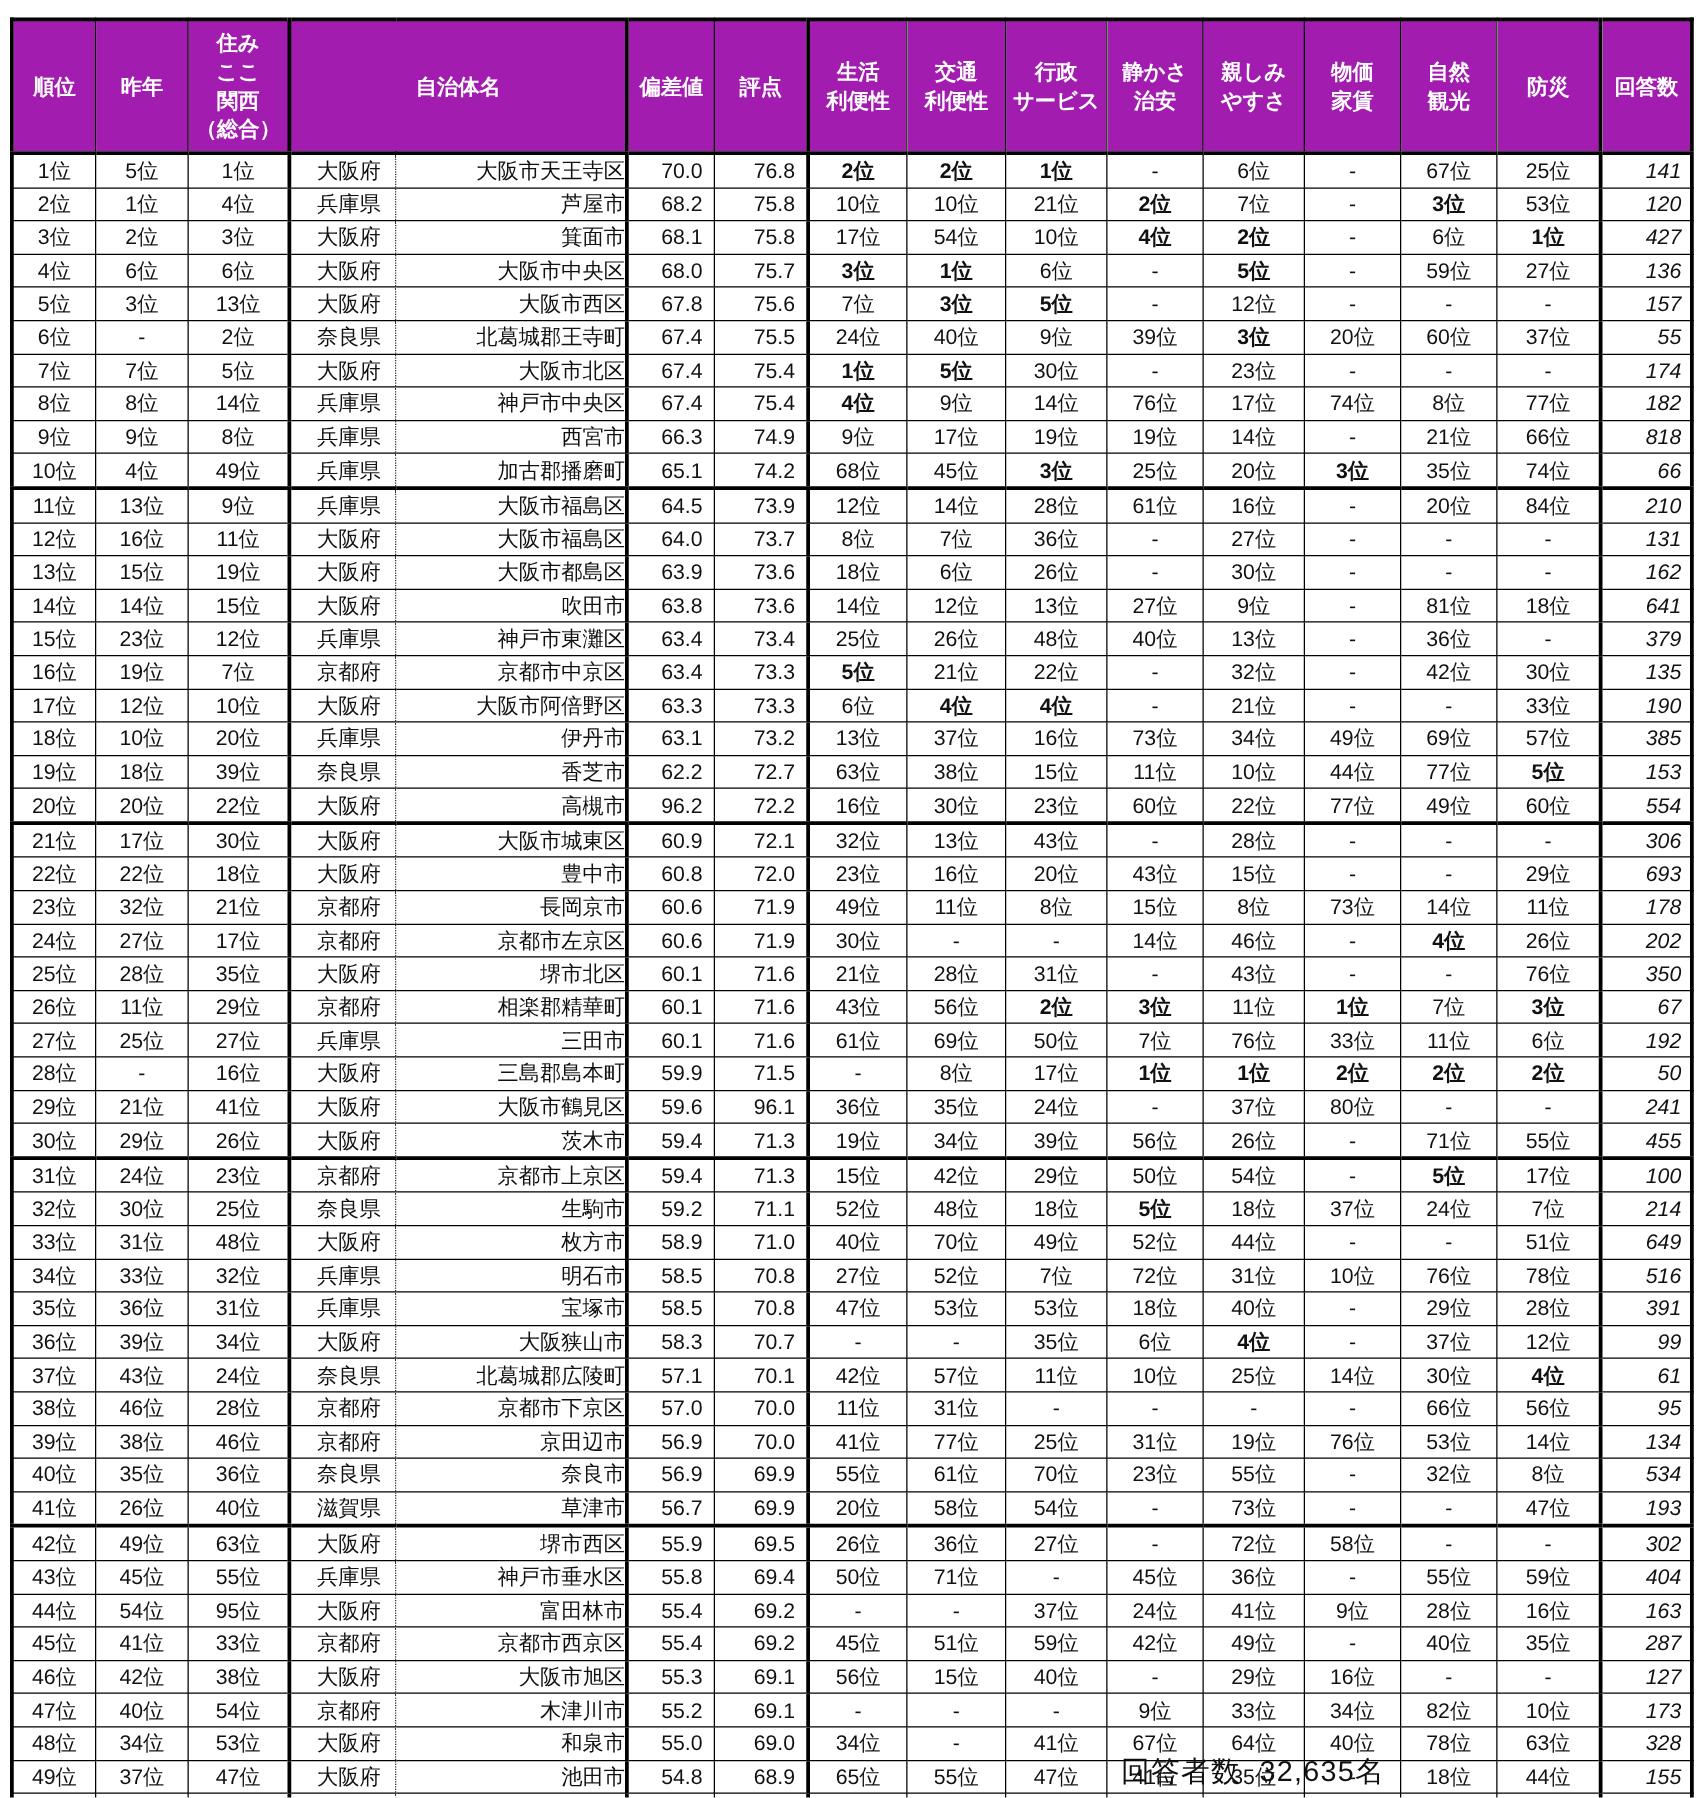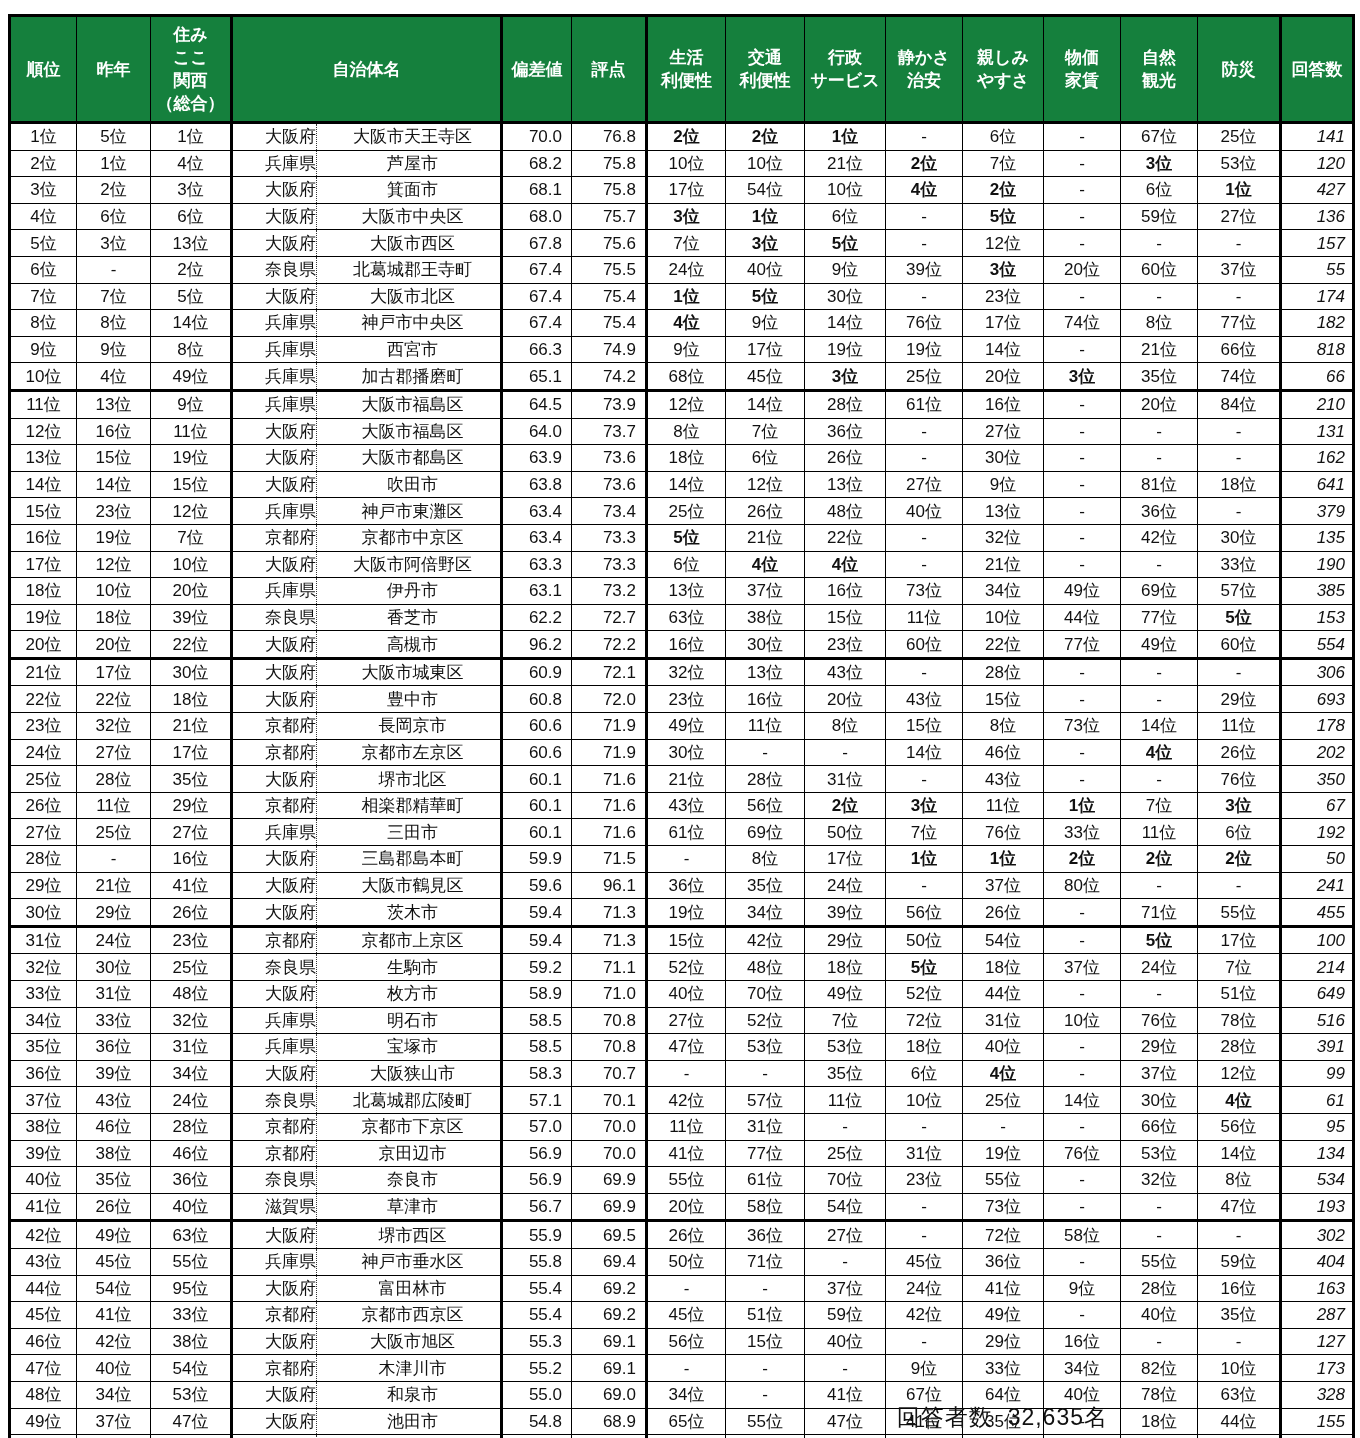--- a/index.html
+++ b/index.html
@@ -12,36 +12,36 @@
   .table-wrap{position:absolute;left:8px;top:14px;width:1344px;}
   table{
     border-collapse:collapse;table-layout:fixed;width:1344px;
     border:3px solid #000;
   }
   th,td{
     border:1px solid #000;
     overflow:hidden;white-space:nowrap;
   }
   thead th{
-    background:#15803d;color:#fff;
+    background:#a21caf;color:#fff;
     font-weight:bold;font-size:17px;line-height:23px;
     text-align:center;vertical-align:middle;
     white-space:pre-line;
     height:104px;padding:0 1px;
     border-bottom:3px solid #000;
   }
   tbody td{
     height:25.6px;font-size:17px;line-height:25px;
     text-align:center;vertical-align:middle;padding:0;
   }
   
   th.sep-l, td.sep-l{border-left:3px solid #000;}
   
-  td.c-pref{border-right:1px dotted #333;text-align:right;padding-left:9px;}
-  td.c-city{border-left:1px dotted #333;text-align:center;padding-left:8px;}
+  td.c-pref{border-right:1px dotted #333;text-align:center;padding-left:9px;}
+  td.c-city{border-left:1px dotted #333;text-align:right;padding-left:8px;}
   td.c-num{text-align:right;padding-right:9px;}
   td.c-resp{text-align:right;padding-right:7px;font-style:italic;}
   td.top5{font-weight:bold;}
   tr.group-end td{border-bottom:3px solid #000;}
   .footer{
     position:absolute;left:8px;top:1402px;width:1100px;
     text-align:right;font-size:23px;color:#111;letter-spacing:1px;
   }
 </style>
 </head>

